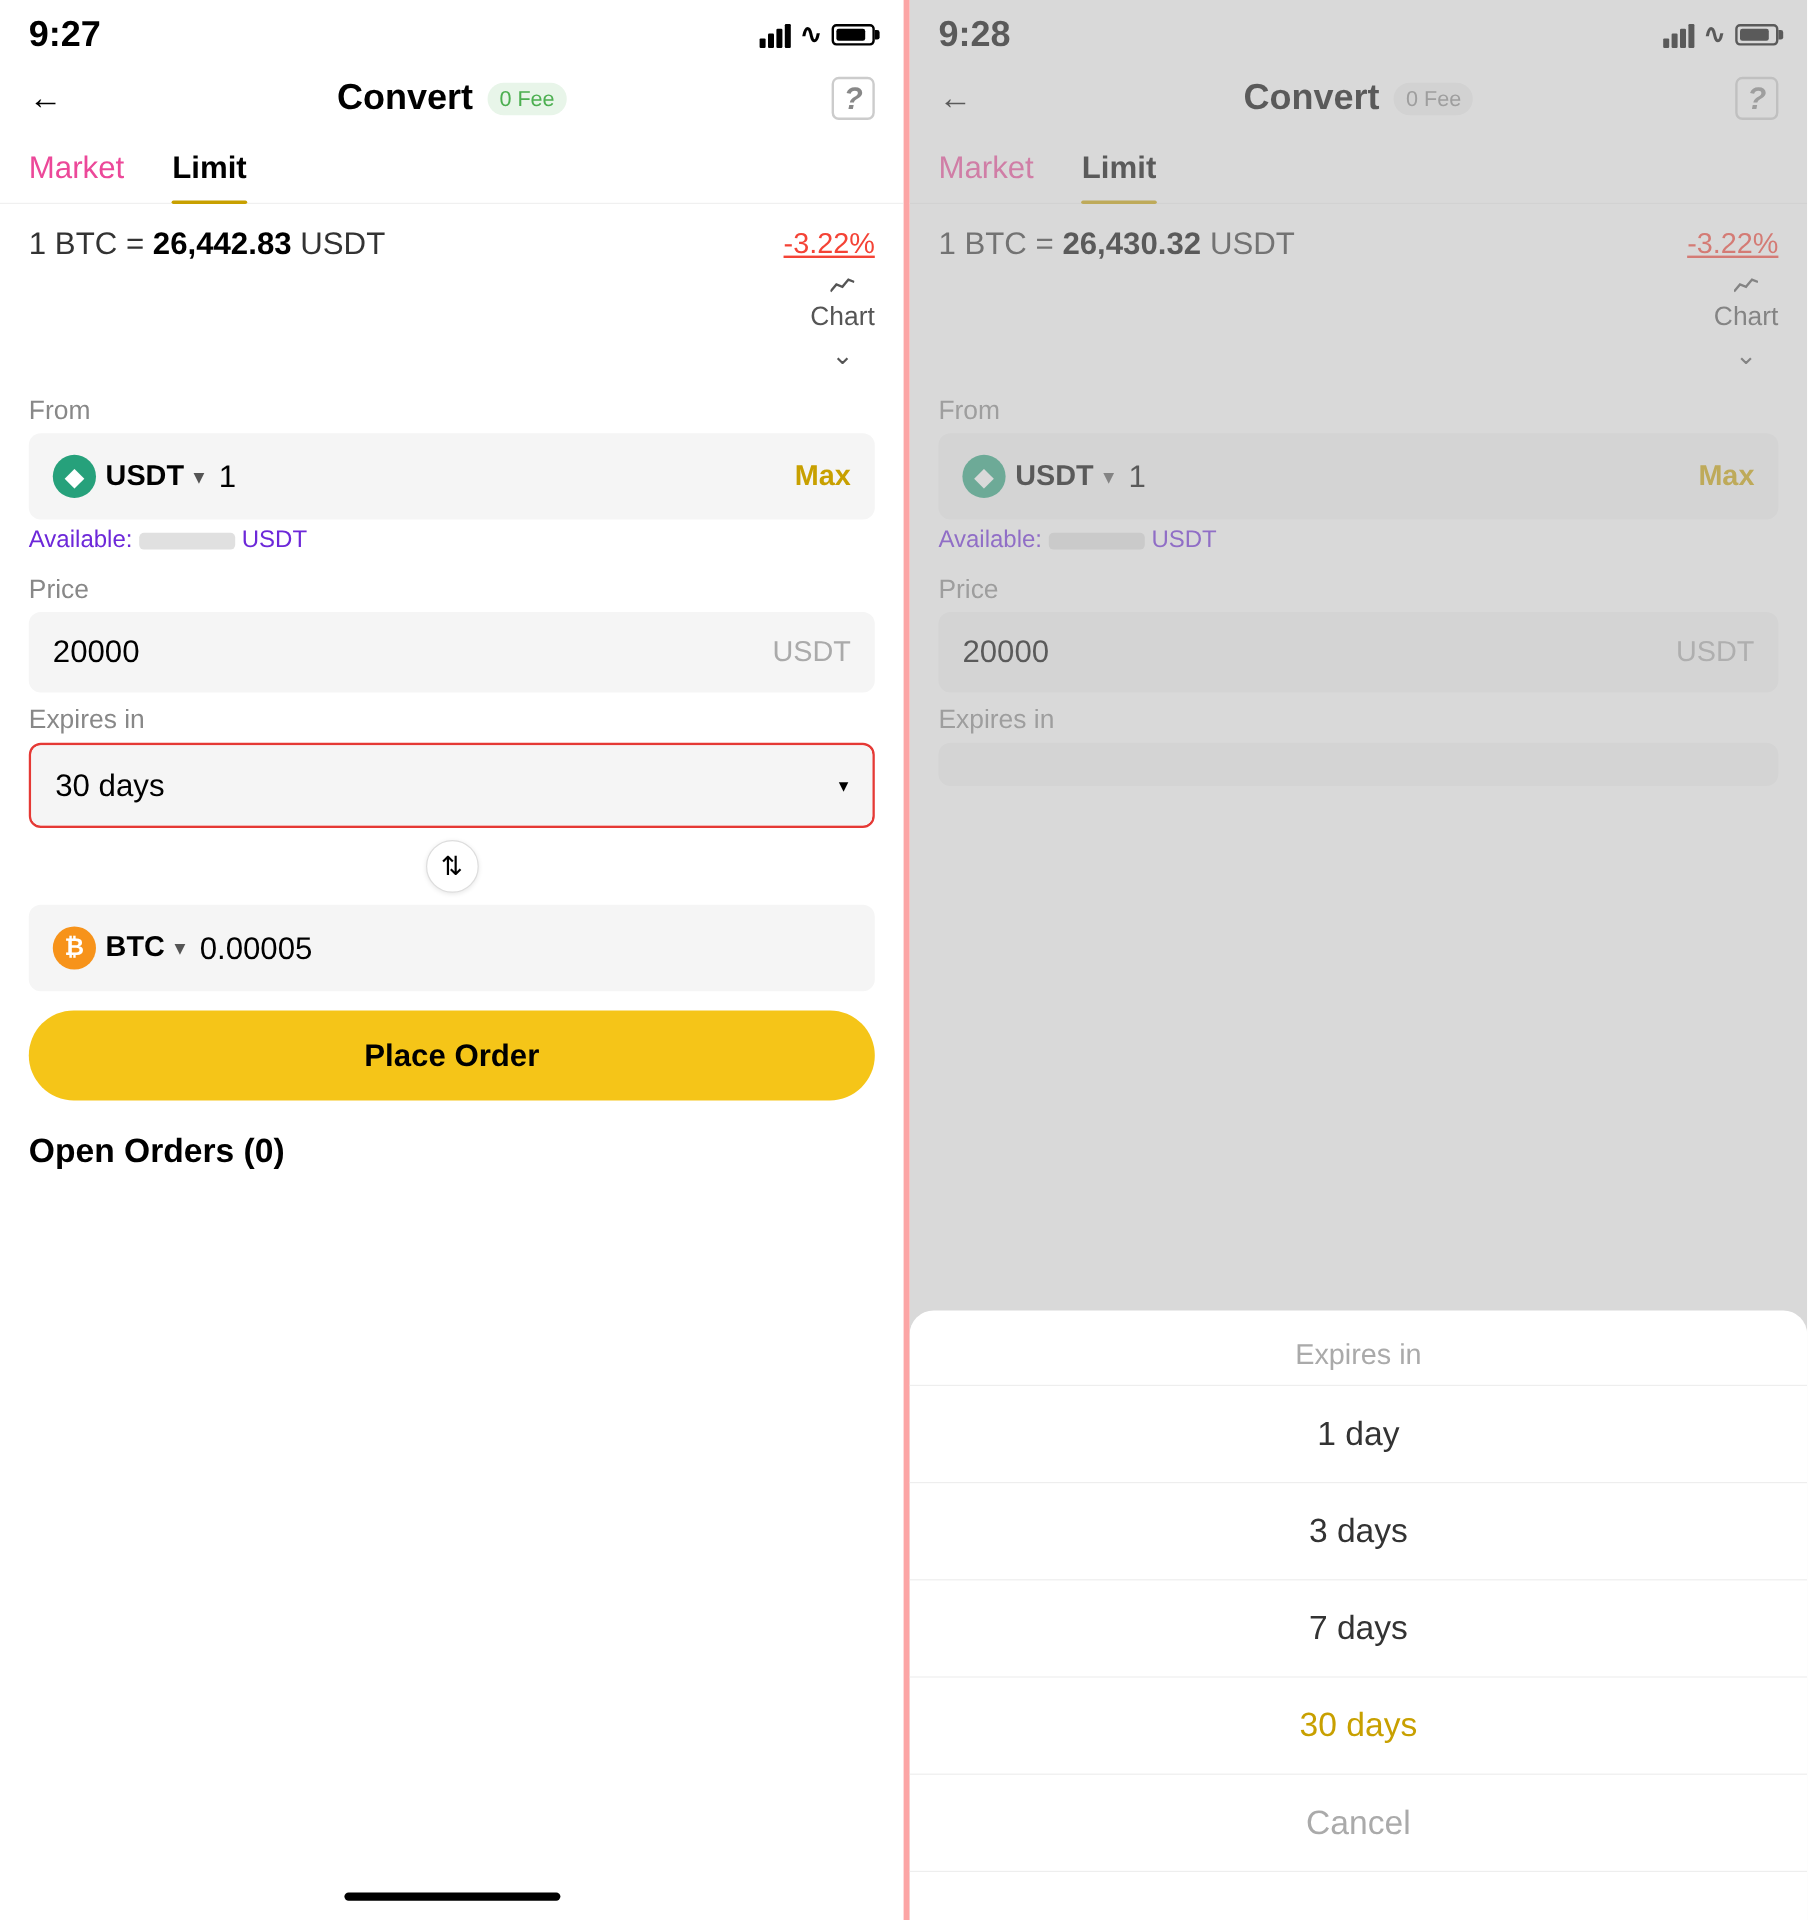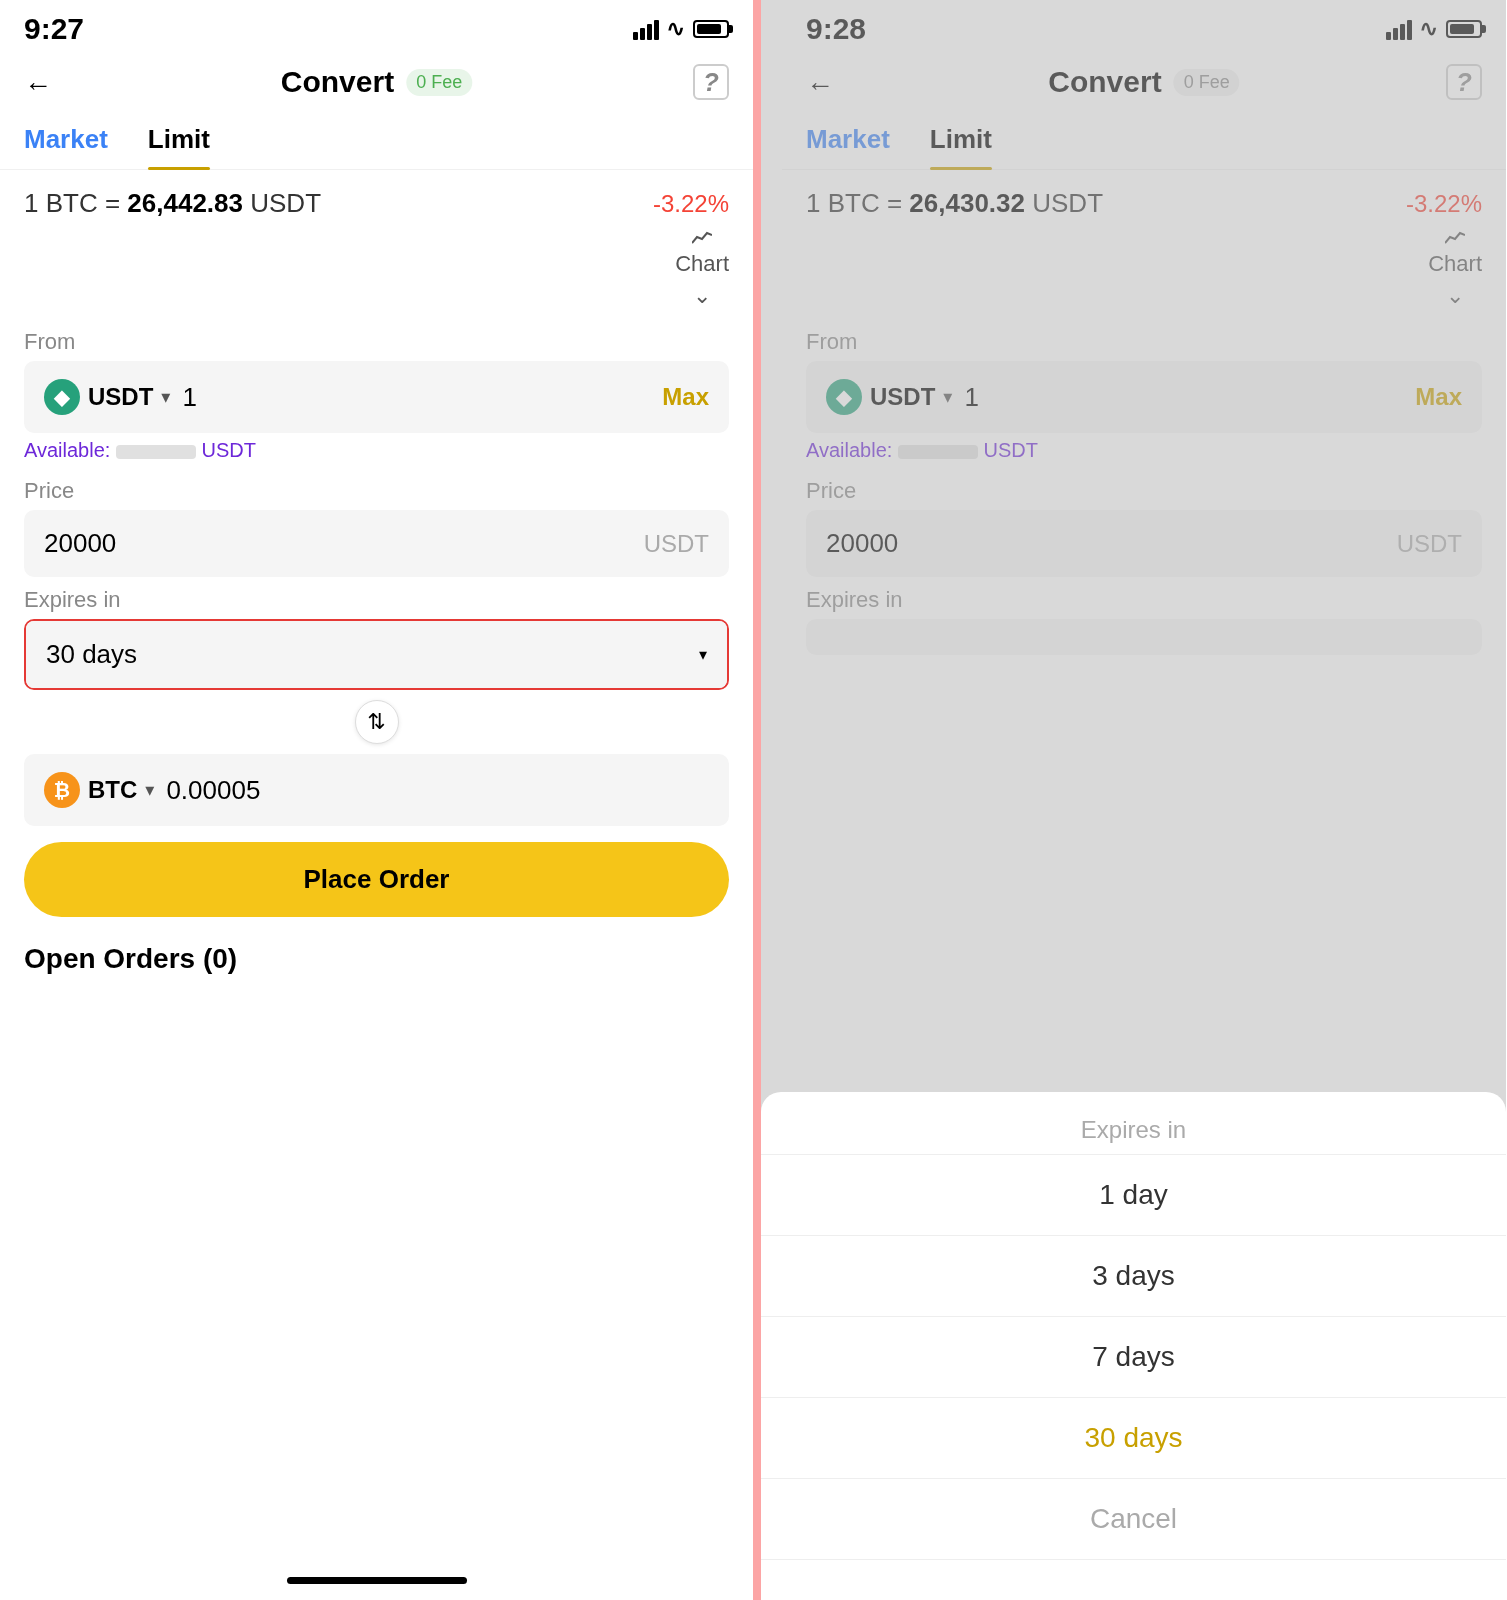--- a/index.html
+++ b/index.html
@@ -17,22 +17,21 @@
       width: 753px;
       height: 1600px;
       background: #fff;
       display: flex;
       flex-direction: column;
       position: relative;
       overflow: hidden;
     }
 
     .panel.right {
-      border-left: 8px solid #fca5a5;
-      padding-left: 21px;
+      border-left: 5px solid #fca5a5;
     }
 
     
     .status-bar {
       display: flex;
       justify-content: space-between;
       align-items: center;
       padding: 12px 24px 8px;
       font-size: 28px;
       font-weight: 600;
@@ -157,24 +156,23 @@
     .tabs {
       display: flex;
       padding: 0 24px;
       border-bottom: 1px solid #f0f0f0;
       gap: 40px;
     }
 
     .tab {
       padding: 14px 0;
       font-size: 26px;
-      color: #3b82f6;
+      color: #ec4899;
       cursor: pointer;
       position: relative;
-      font-weight: bold;
     }
 
     .tab.active {
       color: #000;
       font-weight: 700;
     }
 
     .tab.active::after {
       content: '';
       position: absolute;
@@ -201,20 +199,21 @@
 
     .rate-text strong {
       font-weight: 700;
       color: #000;
     }
 
     .rate-change {
       color: #f44336;
       font-size: 24px;
       font-weight: 500;
+      text-decoration: underline;
     }
 
     .chart-btn {
       display: flex;
       align-items: center;
       gap: 6px;
       color: #555;
       font-size: 22px;
       margin-left: auto;
       margin-right: 0;

